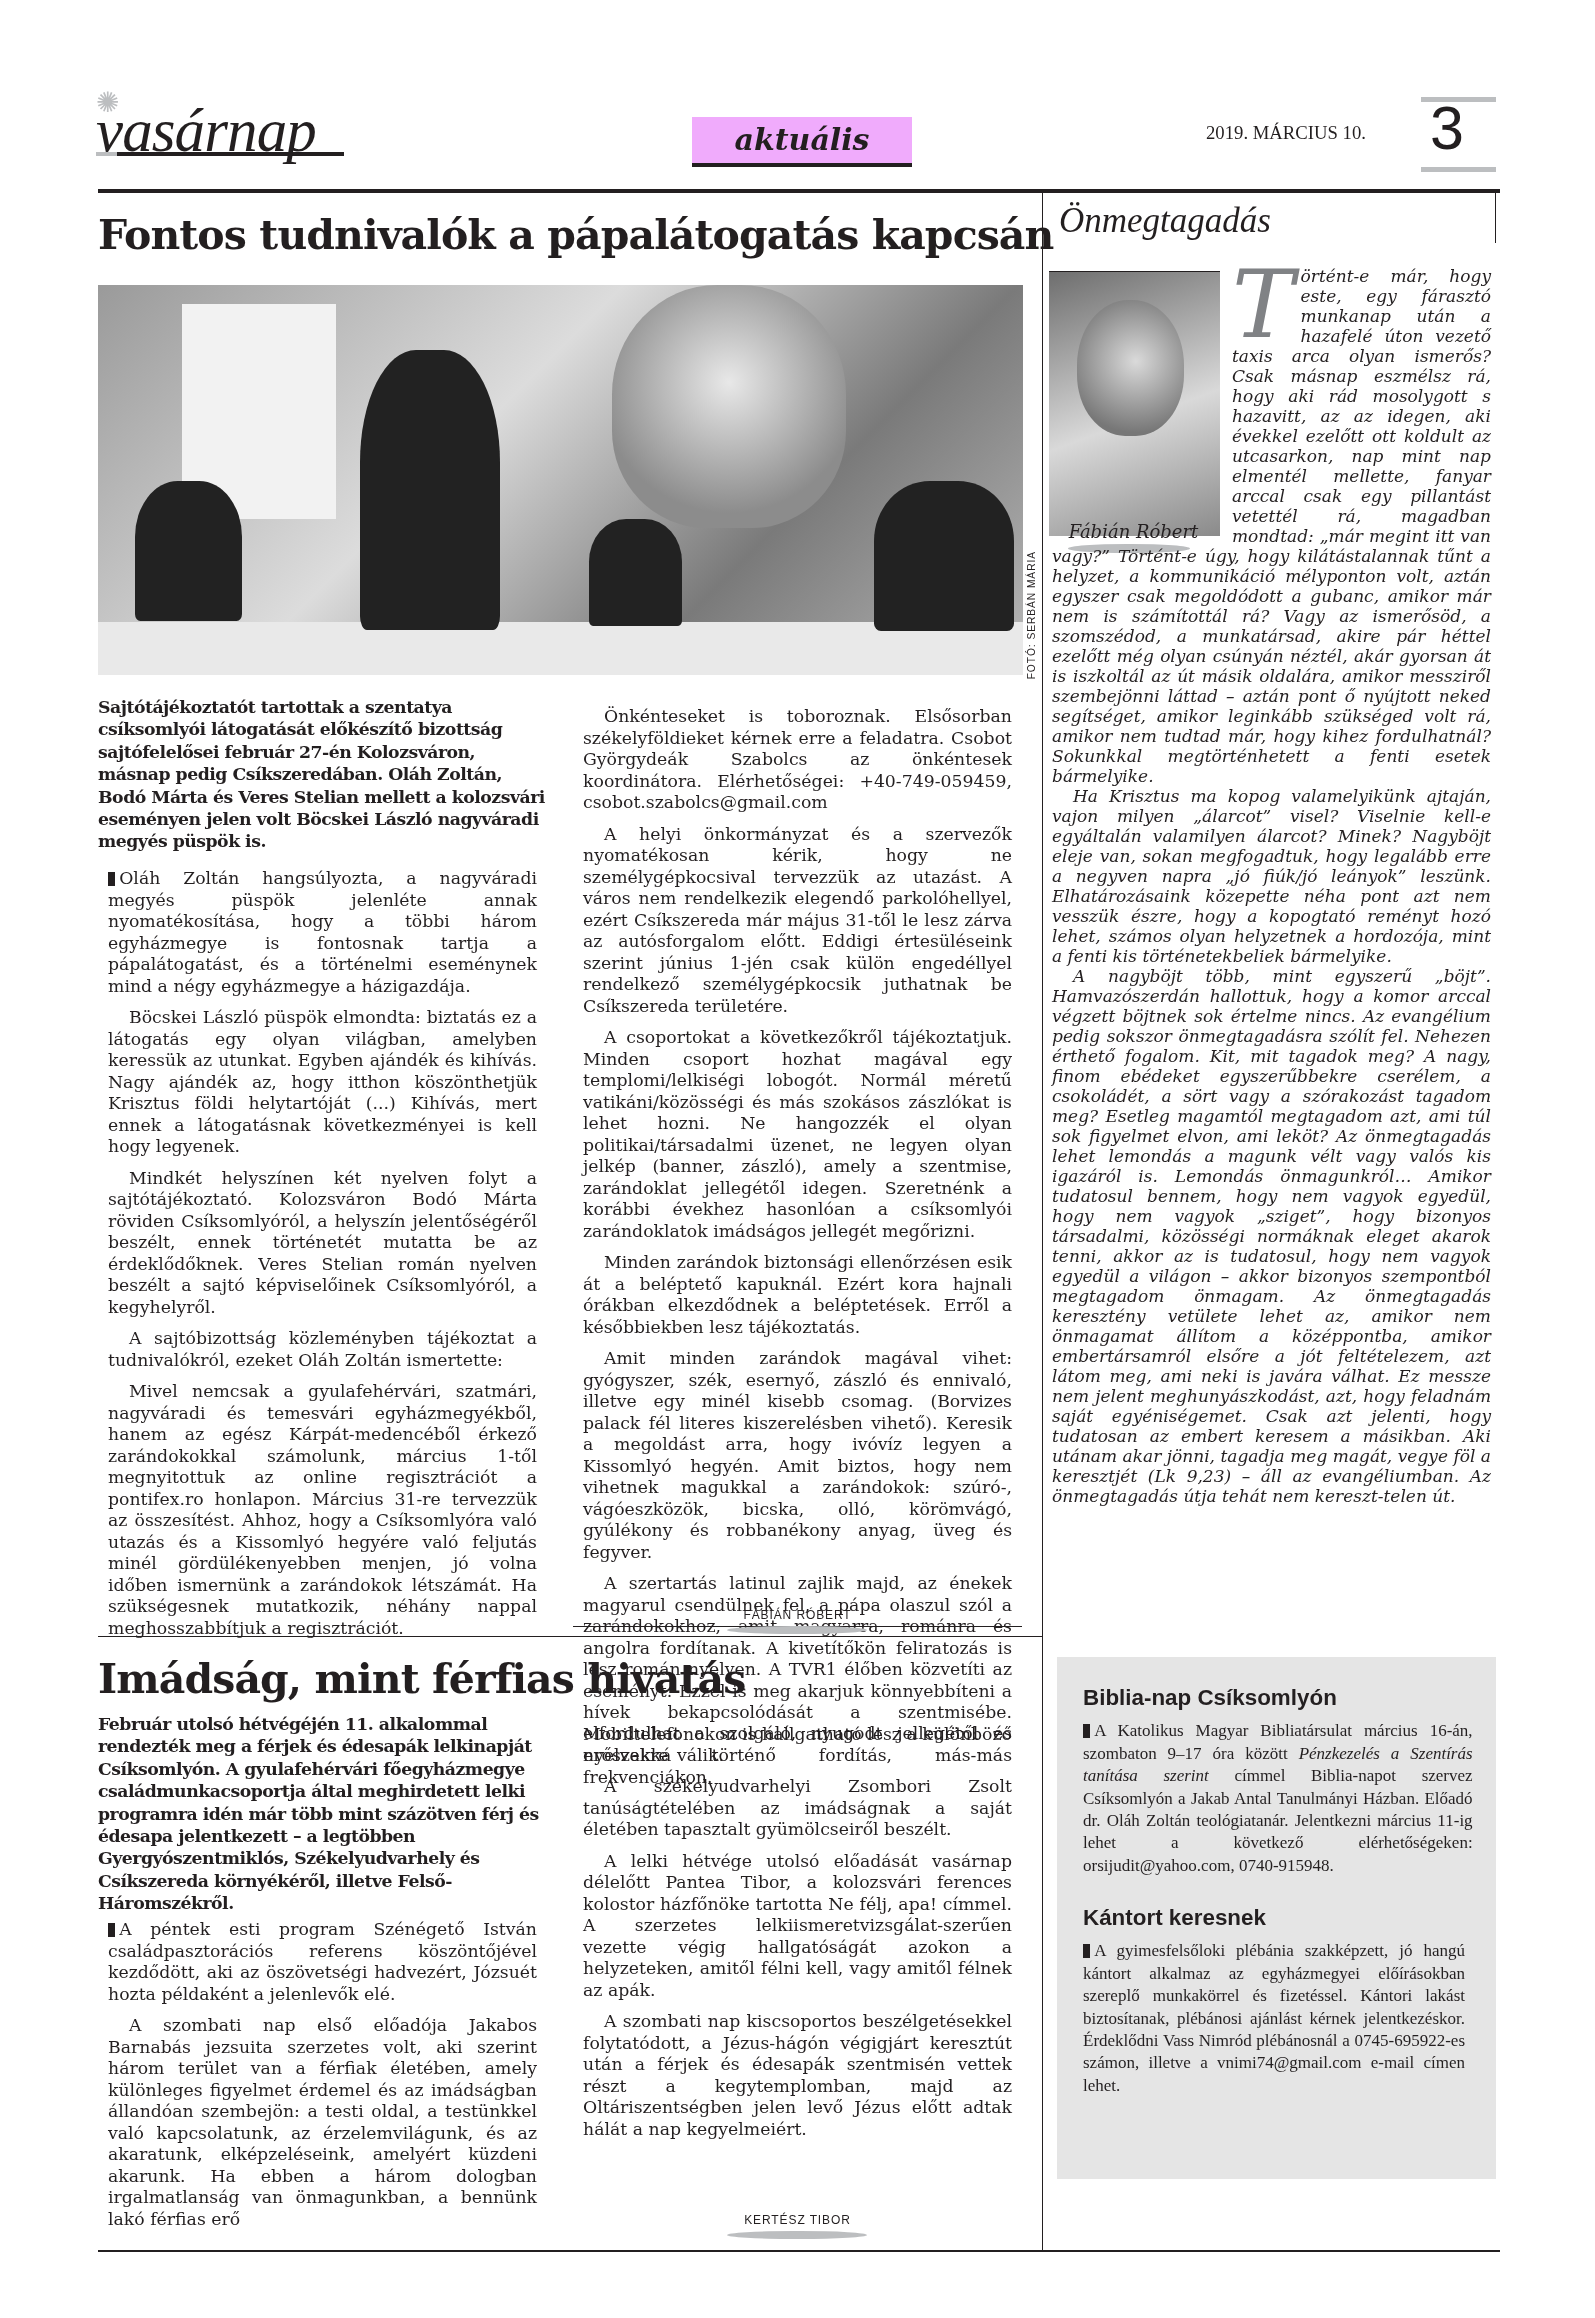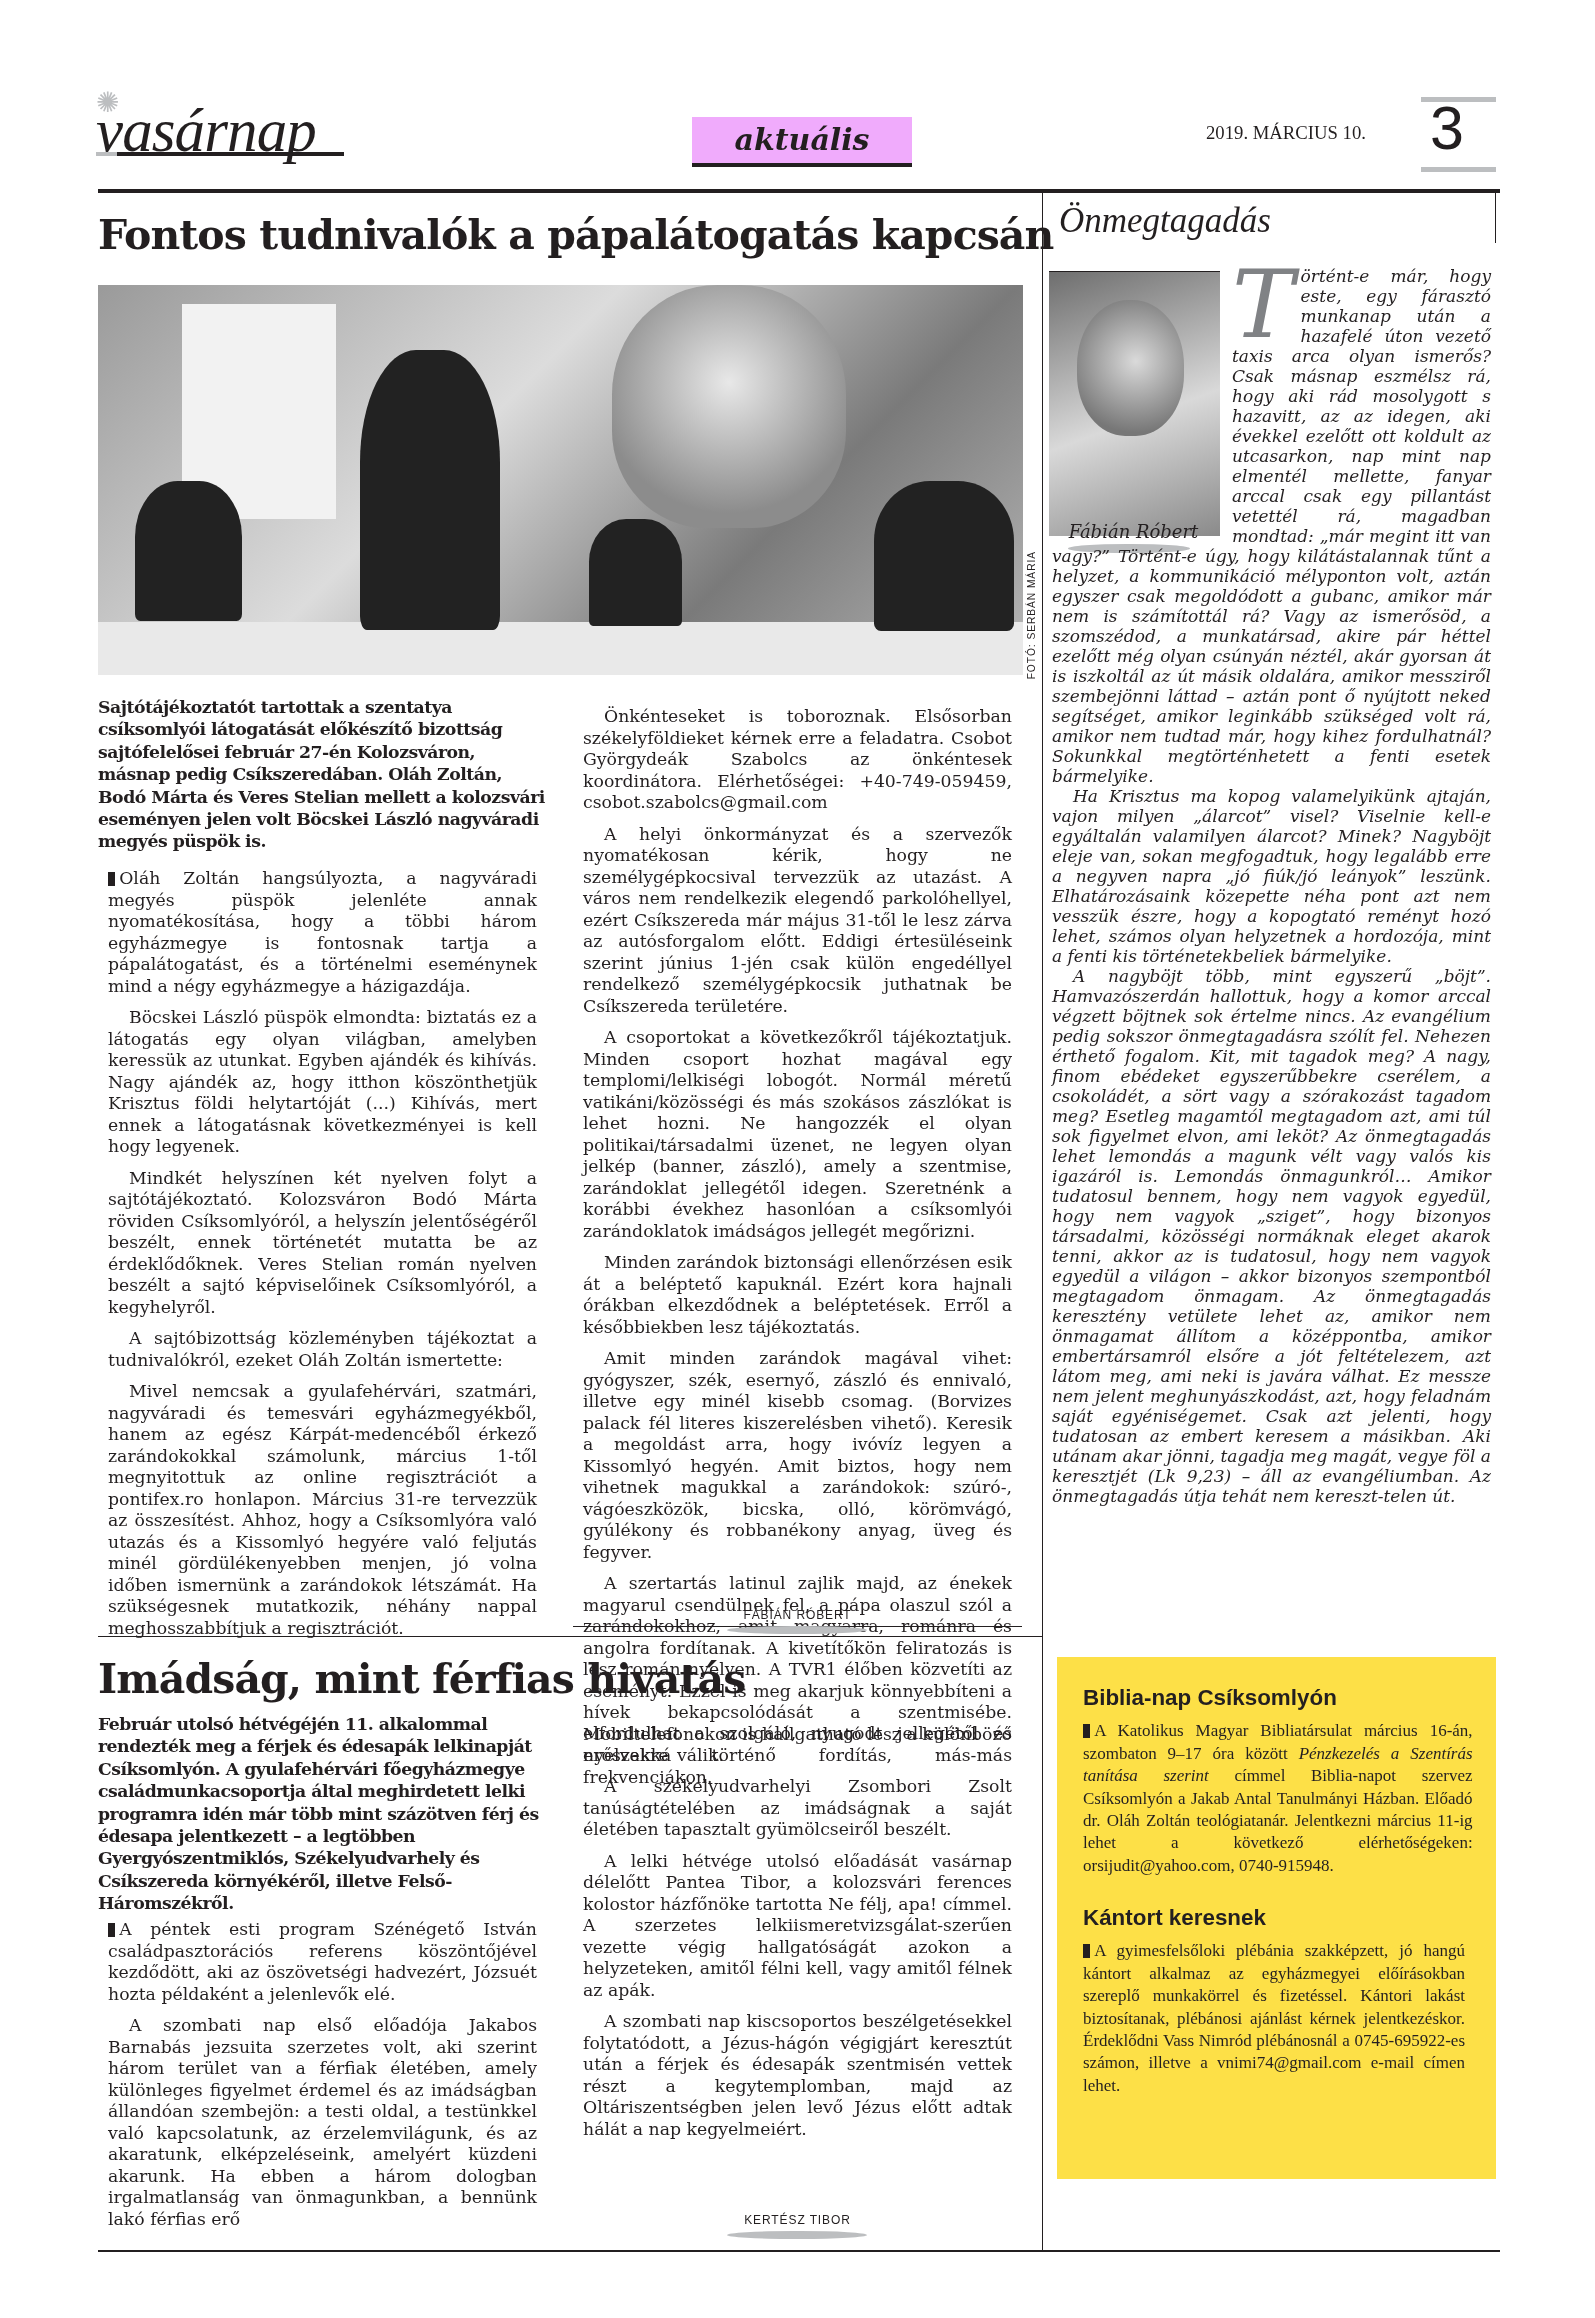--- a/index.html
+++ b/index.html
@@ -35,21 +35,21 @@
   .byline-oval{position:absolute;height:8.4px;border-radius:50%;background:#bcbec0;}
   .col-photo{left:1049px;top:271px;width:171px;height:264px;background:linear-gradient(160deg,#6e6e6e,#d9d9d9 55%,#8a8a8a);border-top:1.9px solid #231f20;}
   .col-photo .head{position:absolute;left:28px;top:28px;width:107px;height:136px;border-radius:48% 48% 45% 45%;background:radial-gradient(circle at 55% 45%,#dadada,#777 75%);}
   .col-author{left:1054px;top:521px;font-style:italic;font-family:"DejaVu Serif",serif;font-size:18px;width:159px;text-align:center;}
   .col-author-oval{left:1068px;top:544px;width:122px;height:9.3px;border-radius:50%;background:#bcbec0;}
   .dropcap{float:left;font-size:93px;line-height:75px;color:#808285;font-family:"DejaVu Serif",serif;margin:1.9px 6.5px 0 0;}
   .italic-text{font-style:italic;font-family:"DejaVu Serif",serif;font-size:17px;line-height:20px;text-align:justify;}
   .italic-text p{margin:0;text-indent:21px;}
   .italic-text p.first{text-indent:0;}
   .mid-rule{left:98px;top:1636px;width:944px;height:1.4px;background:#231f20;}
-  .box{left:1057px;top:1657px;width:439px;height:522px;background:#fde047;}
+  .box{left:1057px;top:1657px;width:439px;height:522px;background:#e5e5e5;}
   .box-h{font-family:"Liberation Sans",sans-serif;font-weight:bold;font-size:22.4px;}
   .box-t{font-family:Liberation Serif, serif;font-size:17px;line-height:22.4px;text-align:justify;}
   .bottom-rule{left:98px;top:2250px;width:1402px;height:2.3px;background:#231f20;}
   .bottom-side{left:1042px;top:1638px;width:1.4px;height:612px;background:#231f20;}
 </style>
 </head>
 <body>
 
 <div class="abs sun">✺</div>
 <div class="abs masthead-logo">vasárnap</div>

